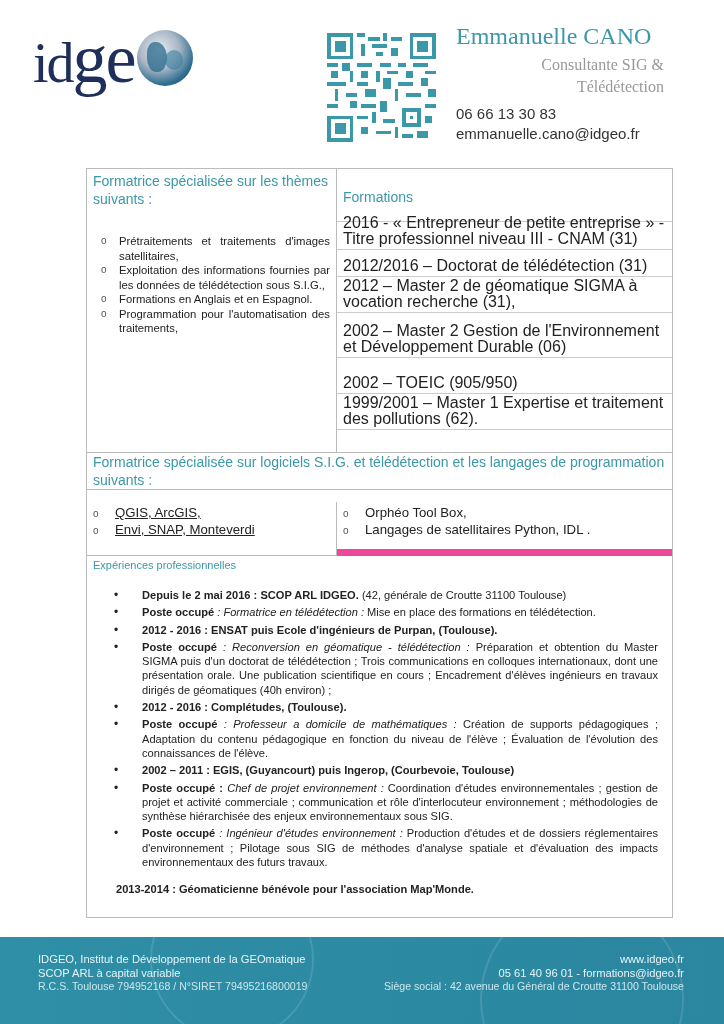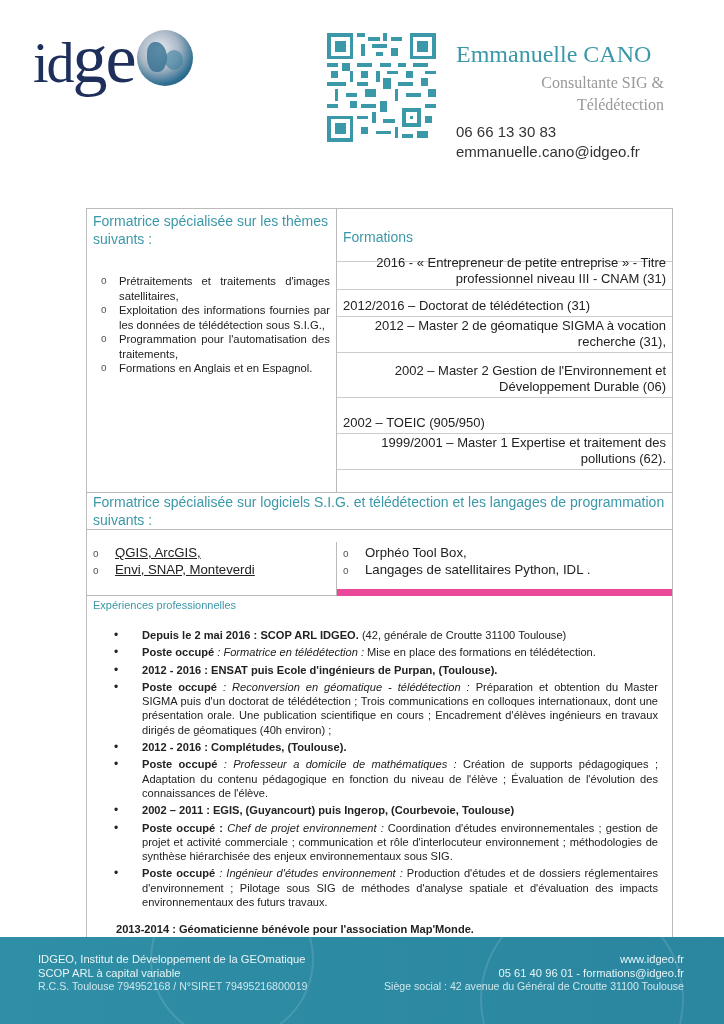--- a/index.html
+++ b/index.html
@@ -7,37 +7,37 @@
          font-family:"Liberation Sans", sans-serif; color:#222; }
   .logo { position:absolute; left:33px; top:18px; height:80px; display:flex; align-items:flex-end; }
   .logo-text { font-family:"Liberation Serif", "DejaVu Serif", serif; color:#1d2f5a; font-size:70px; line-height:70px; letter-spacing:-2px; }
   .logo-text .small { font-size:56px; }
   .globe { width:56px; height:56px; border-radius:50%; margin-left:2px; margin-bottom:12px;
            background: radial-gradient(circle at 40% 35%, #e8eef4 0%, #a9b6c4 40%, #2f6f92 70%, #1a3a60 100%); position:relative; overflow:hidden; }
   .globe:before { content:""; position:absolute; left:10px; top:12px; width:20px; height:30px; background:#2a6a8c; border-radius:40% 60% 50% 50%; opacity:.75; }
   .globe:after { content:""; position:absolute; left:28px; top:20px; width:18px; height:20px; background:#3a7ea0; border-radius:50%; opacity:.6; }
 
   .qr { position:absolute; left:327px; top:33px; width:109px; height:109px; }
-  .contact { position:absolute; left:456px; top:40px; width:210px; }
+  .contact { position:absolute; left:456px; top:22px; width:210px; }
   .name { font-family:"Liberation Serif", serif; color:#3b98a8; font-size:24px; line-height:28px; white-space:nowrap; }
   .role { font-family:"Liberation Serif", serif; color:#999; font-size:16px; line-height:22px; text-align:right; margin-top:4px; width:208px; }
   .phone, .email { font-size:15px; color:#333; line-height:20px; }
   .phone { margin-top:6px; }
 
-  .tbl { position:absolute; left:86px; top:168px; width:587px; height:750px; border:1px solid #bbb; box-sizing:border-box;margin-top:40px; }
+  .tbl { position:absolute; left:86px; top:168px; width:587px; height:750px; border:1px solid #bbb; box-sizing:border-box; }
   .cell { position:absolute; box-sizing:border-box; }
   .teal { color:#3b98a8; }
   .h1 { font-size:14px; line-height:18px; }
   .themes { left:0; top:0; width:250px; height:283px; border-right:1px solid #bbb; padding:3px 6px; }
   .themes ul { list-style:none; margin:26px 0 0 0; padding:0; }
   .themes li { position:relative; padding-left:26px; font-size:11.3px; line-height:14.5px; text-align:justify; }
   .themes li:before { content:"o"; position:absolute; left:8px; top:0; color:#555; font-size:10px; }
 
   .form-head { left:250px; top:16px; width:335px; height:37px; padding:3px 6px; border-bottom:1px solid #ccc; }
-  .form-row { position:absolute; left:250px; width:335px; box-sizing:border-box; border-bottom:1px solid #ccc; padding:0 6px; font-size:13px; line-height:15.5px; display:flex; align-items:flex-end; padding-bottom:3px;text-align:right; }
+  .form-row { position:absolute; left:250px; width:335px; box-sizing:border-box; border-bottom:1px solid #ccc; padding:0 6px; font-size:16px; line-height:15.5px; display:flex; align-items:flex-end; padding-bottom:3px; }
 
   .log-head { left:0; top:283px; width:585px; height:38px; border-top:1px solid #bbb; border-bottom:1px solid #bbb; padding:0 6px; }
   .log-left { left:0; top:333px; width:250px; height:54px; border-right:1px solid #bbb; border-bottom:1px solid #bbb; padding:2px 4px;text-decoration:underline; }
   .log-right { left:250px; top:333px; width:335px; height:54px; border-bottom:7px solid #ec4899; padding:2px 4px; }
   .log-left div, .log-right div { font-size:13.2px; line-height:17px; position:relative; padding-left:24px; }
   .log-left div:before, .log-right div:before { content:"o"; position:absolute; left:2px; top:1px; font-size:10px; color:#555; }
 
   .exp { left:0; top:387px; width:585px; height:362px; padding:2px 6px; }
   .exp-title { font-size:11px; line-height:14px; }
   .exp ul { list-style:none; margin:16px 0 0 0; padding:0 0 0 19px; }
@@ -133,22 +133,22 @@
   <div class="email">emmanuelle.cano@idgeo.fr</div>
 </div>
 
 <div class="tbl">
 
   <div class="cell themes">
     <div class="h1 teal">Formatrice spécialisée sur les thèmes suivants :</div>
     <ul>
       <li>Prétraitements et traitements d'images satellitaires,</li>
       <li>Exploitation des informations fournies par les données de télédétection sous S.I.G.,</li>
+      <li>Formations en Anglais et en Espagnol.</li>
       <li>Programmation pour l'automatisation des traitements,</li>
-      <li>Formations en Anglais et en Espagnol.</li>
     </ul>
   </div>
 
   <div class="cell form-head">
     <div class="h1 teal">Formations</div>
   </div>
   <div class="form-row" style="top:37px;height:44px;">2016 - « Entrepreneur de petite entreprise » - Titre professionnel niveau III - CNAM (31)</div>
   <div class="form-row" style="top:81px;height:27px;">2012/2016 – Doctorat de télédétection (31)</div>
   <div class="form-row" style="top:108px;height:36px;">2012 – Master 2 de géomatique SIGMA à vocation recherche (31),</div>
   <div class="form-row" style="top:144px;height:45px;">2002 – Master 2 Gestion de l'Environnement et Développement Durable (06)</div>

